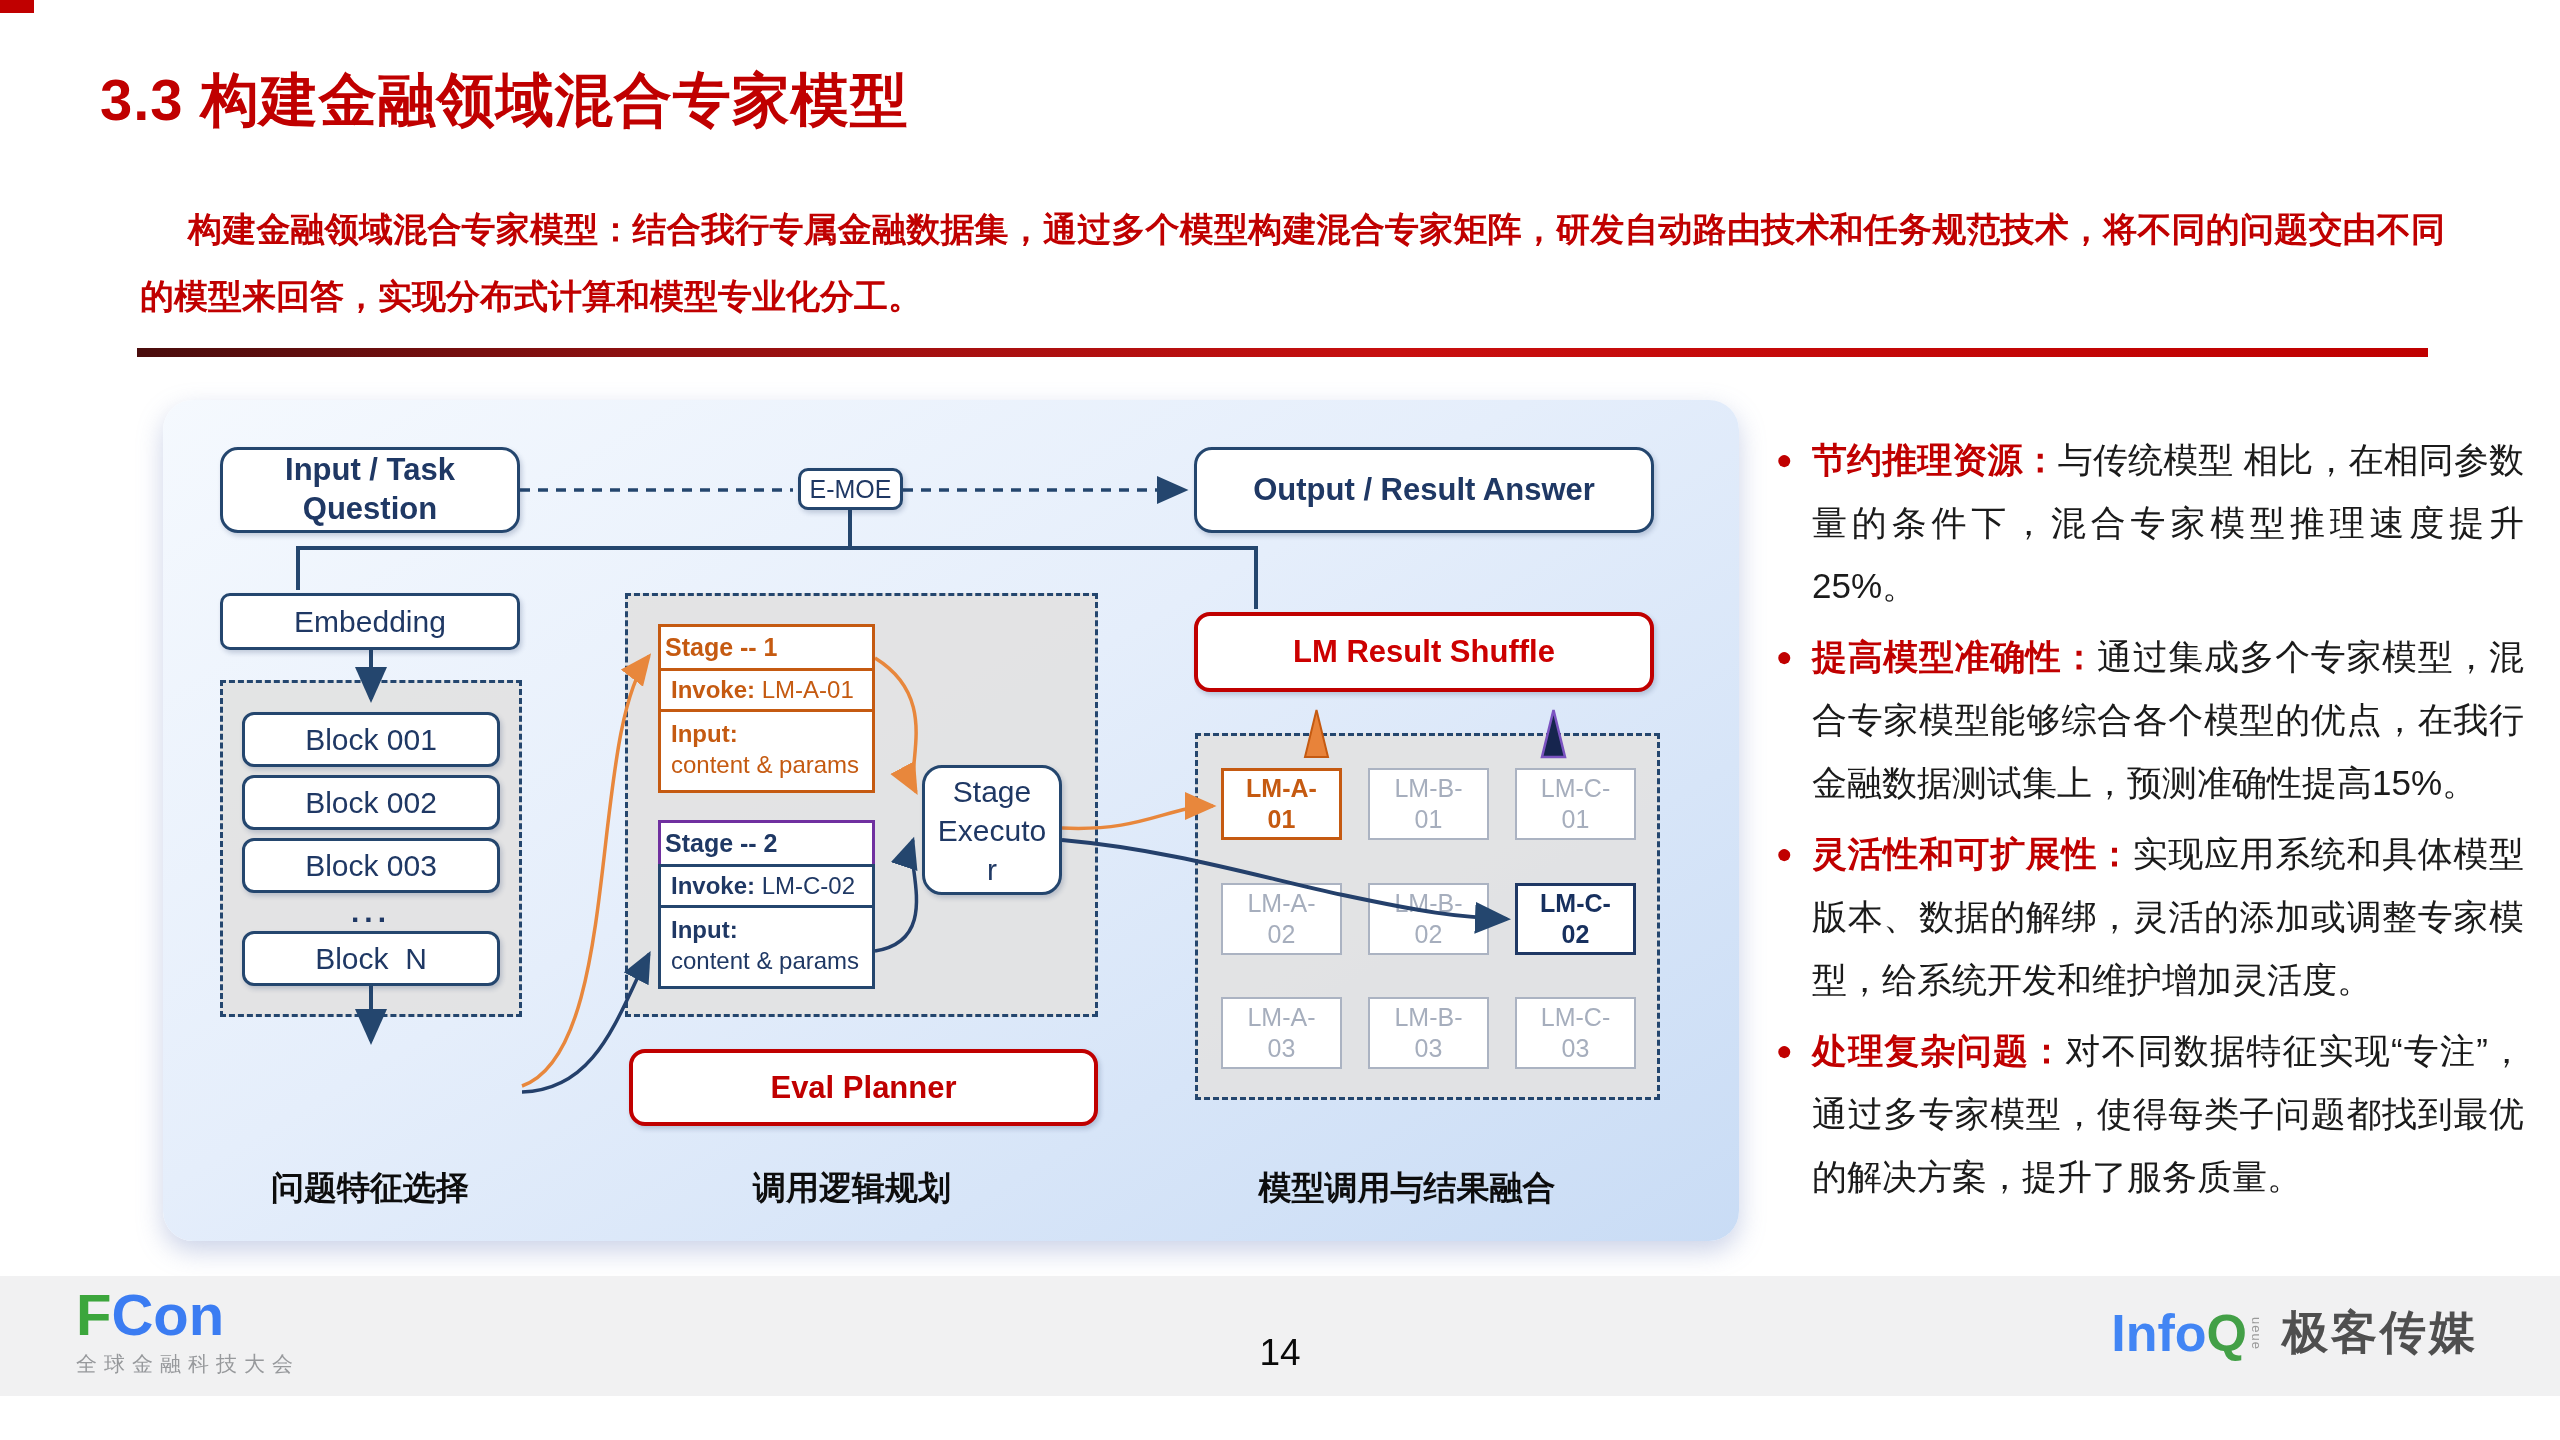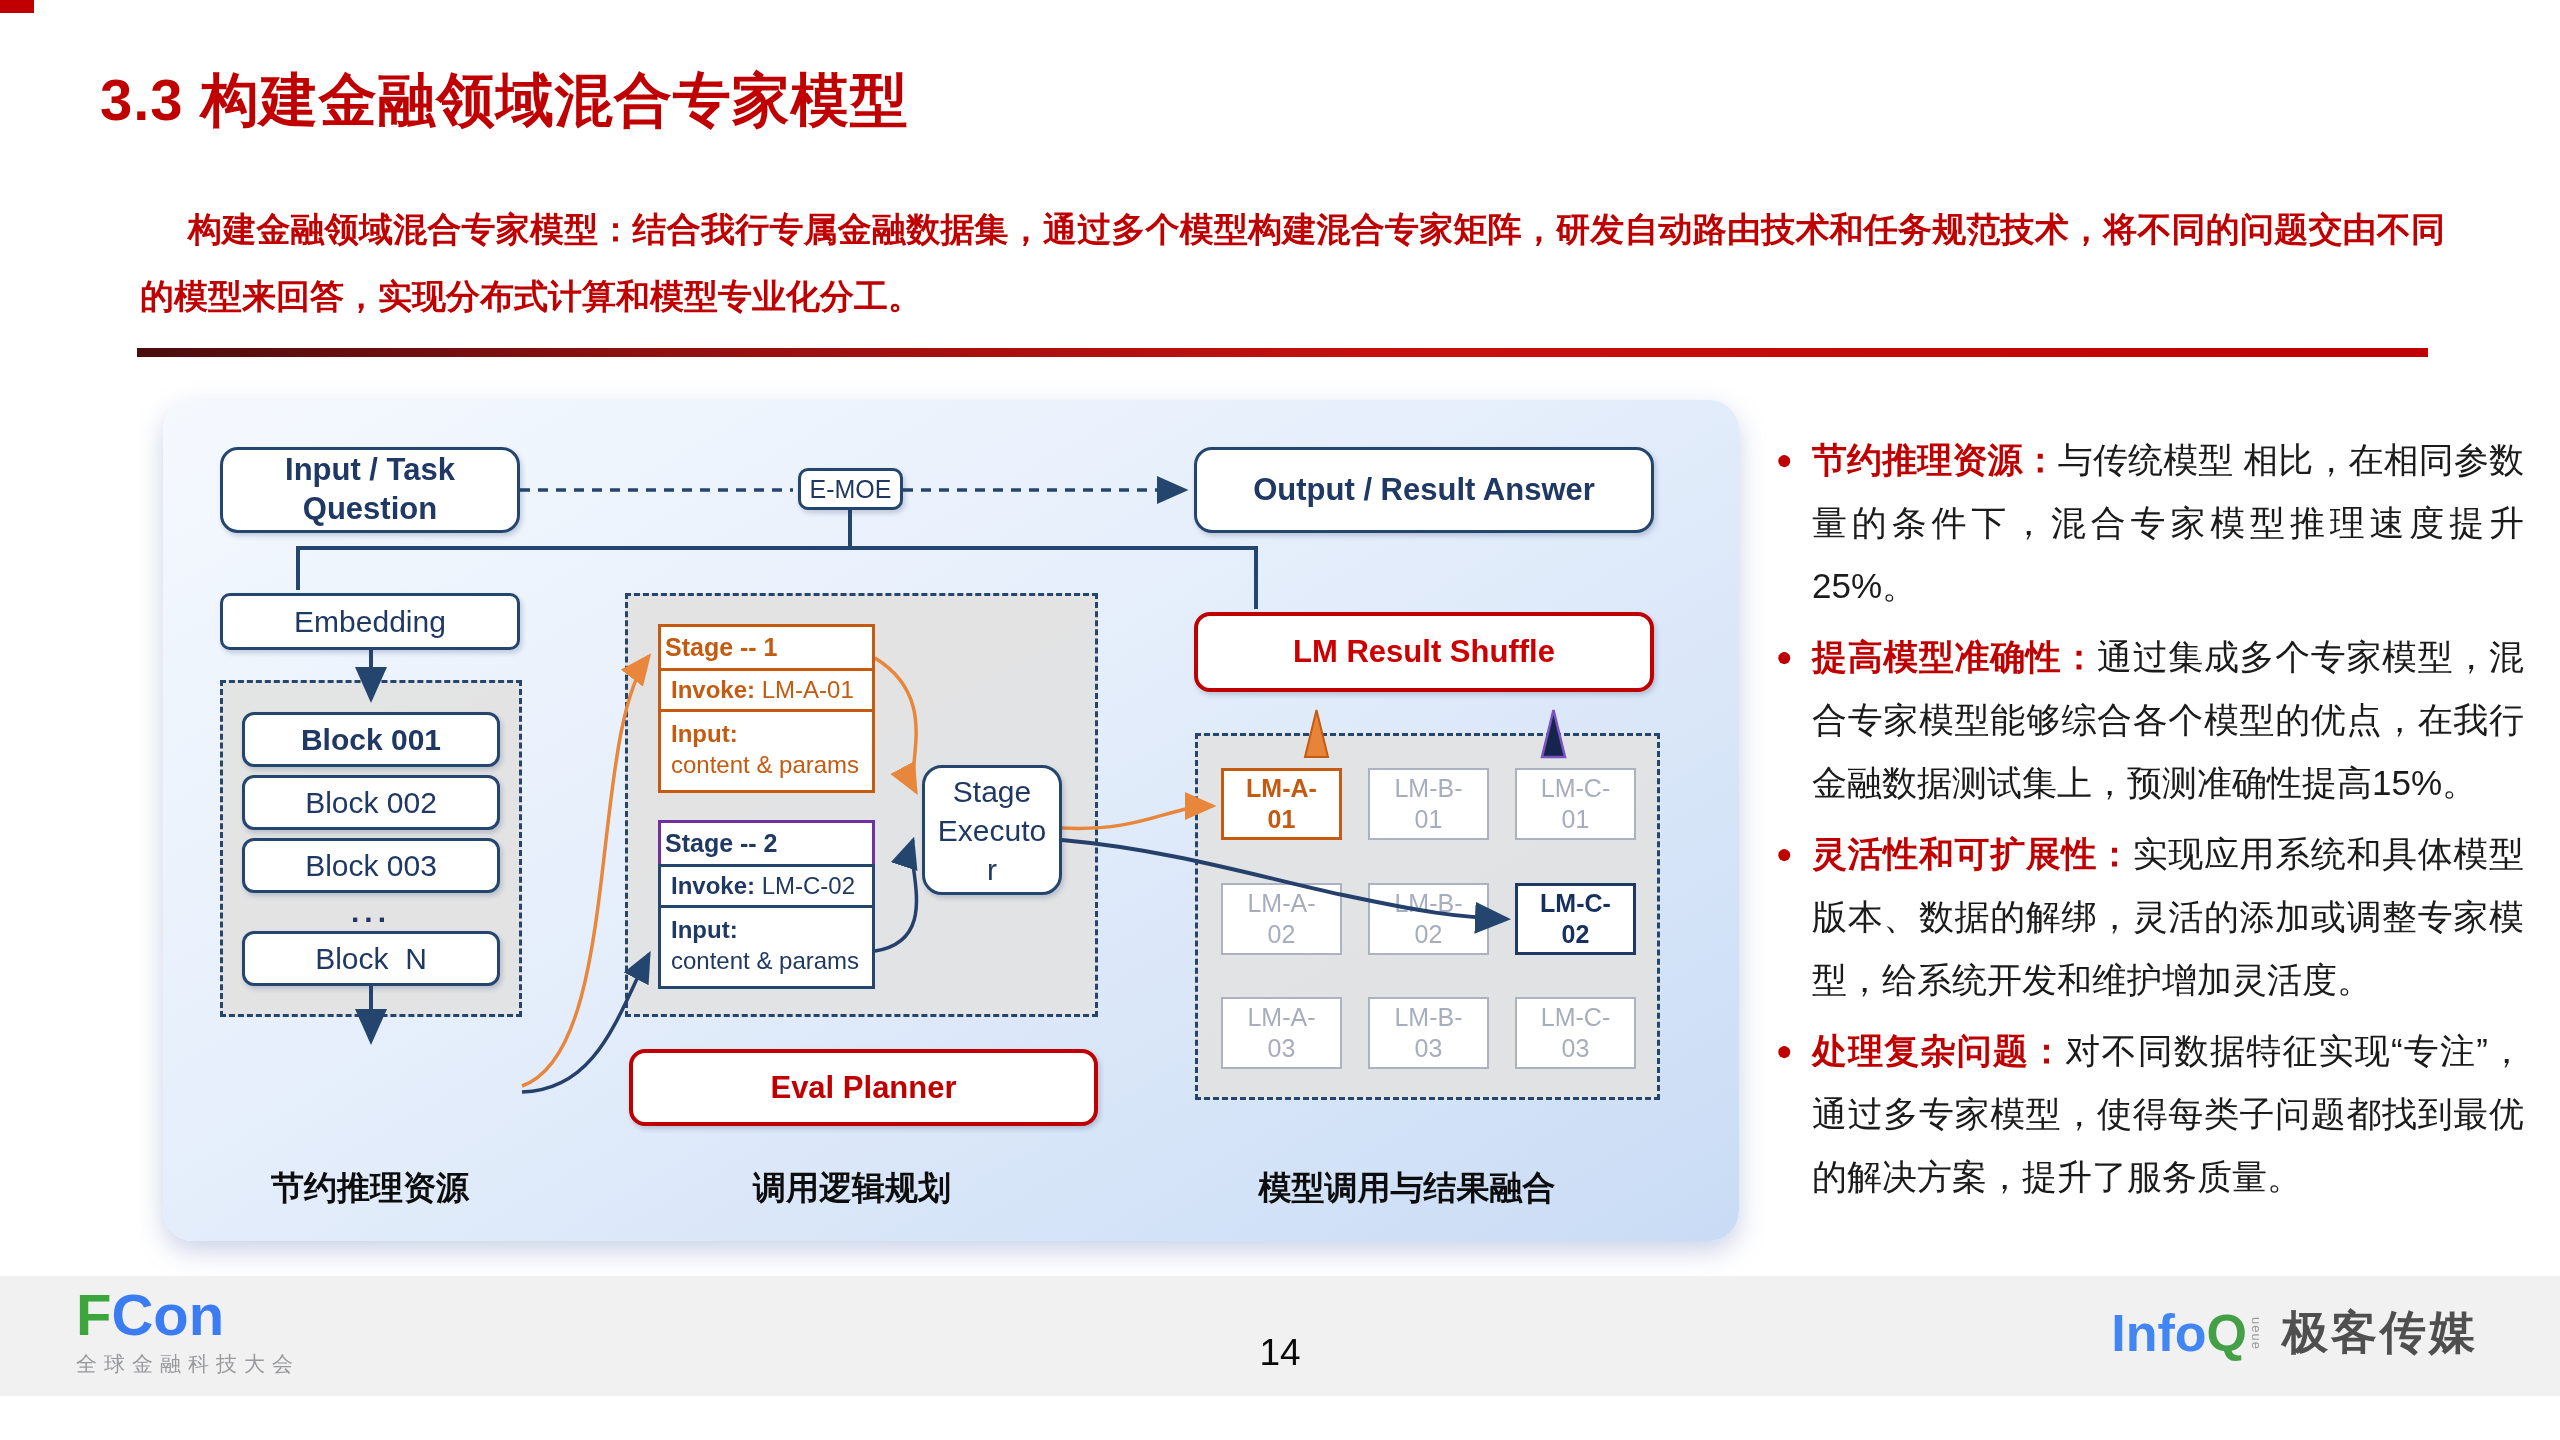--- a/index.html
+++ b/index.html
@@ -156,21 +156,21 @@
       <polygon points="1390.5,310 1402,357 1379,357" fill="#16254E" stroke="#7B53C1" stroke-width="2.5"></polygon>
     </svg>
 
     <div class="bx b-input pre">Input / Task
 Question</div>
     <div class="bx b-emoe">E-MOE</div>
     <div class="bx b-shuffle">LM Result Shuffle</div>
     <div class="bx b-output">Output / Result Answer</div>
     <div class="bx b-embed">Embedding</div>
 
-    <div class="bx b-block" style="top:312px;font-weight:bold;">Block 001</div>
+    <div class="bx b-block" style="top:312px;">Block 001</div>
     <div class="bx b-block" style="top:375px;">Block 002</div>
     <div class="bx b-block" style="top:438px;">Block 003</div>
     <div class="blk-dots">...</div>
     <div class="bx b-block" style="top:531px;">Block &nbsp;N</div>
 
     <div class="bx b-eval">Eval Planner</div>
     <div class="bx b-exec pre">Stage
 Executo
 r</div>
 
@@ -178,21 +178,21 @@
       <div class="srow shead">Stage -- 1</div>
       <div class="srow sinv"><b>Invoke:</b><span> LM-A-01</span></div>
       <div class="srow sinp"><b>Input:</b><br><span>content &amp; params</span></div>
     </div>
     <div class="stage st2">
       <div class="srow shead">Stage -- 2</div>
       <div class="srow sinv"><b>Invoke:</b><span> LM-C-02</span></div>
       <div class="srow sinp"><b>Input:</b><br><span>content &amp; params</span></div>
     </div>
 
-    <div class="pcap" style="left:207px;">节约推理资源</div>
+    <div class="pcap" style="left:207px;">问题特征选择</div>
     <div class="pcap" style="left:689px;">调用逻辑规划</div>
     <div class="pcap" style="left:1244px;">模型调用与结果融合</div>
   </div>
 
   <div class="bullets">
     <div class="bullet">
       <span class="dot">●</span>
       <span class="btxt"><span class="bhead">节约推理资源：</span><span>与传统模型 相比，在相同参数量的条件下，混合专家模型推理速度提升25%。</span></span>
     </div>
     <div class="bullet">

